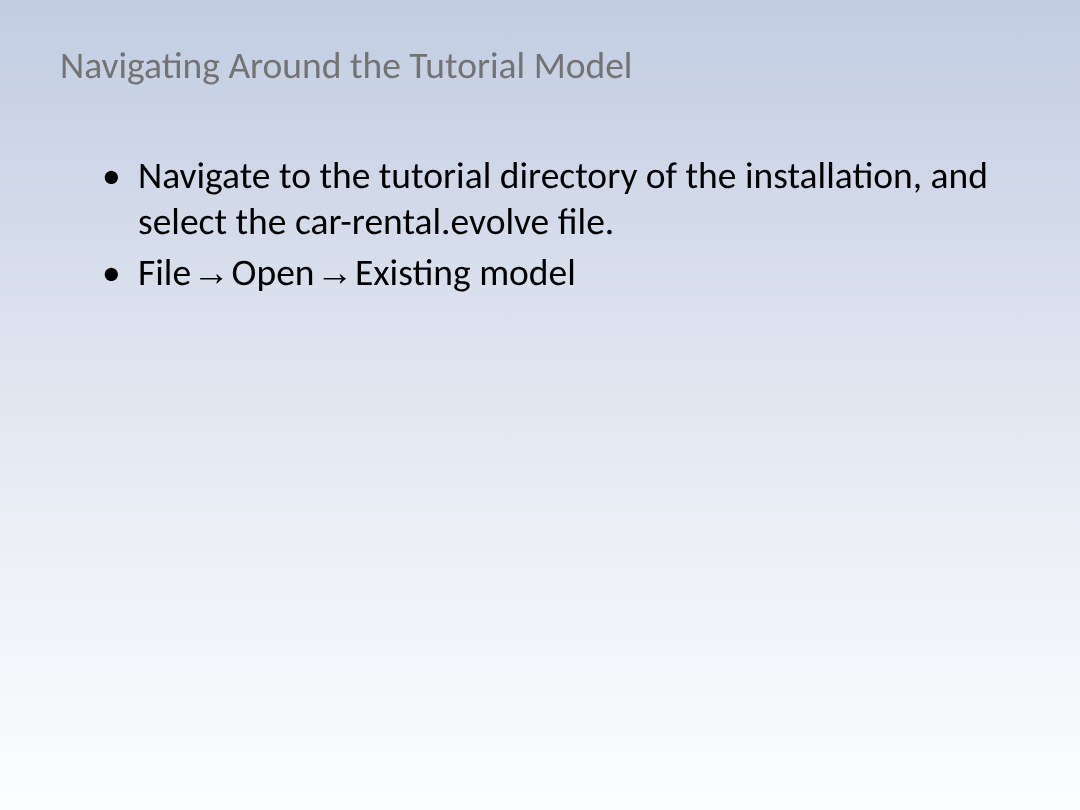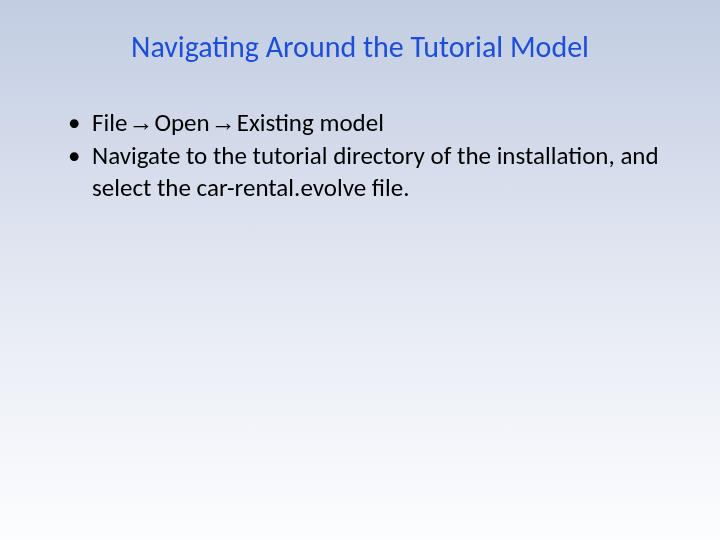--- a/index.html
+++ b/index.html
@@ -8,24 +8,24 @@
     background: linear-gradient(to bottom, #c2cde2 0%, #d5dceb 30%, #e8ecf4 60%, #f5f7fb 85%, #fcfdfe 100%);
     font-family: Calibri, "Segoe UI", Arial, sans-serif;
     color: #000;
   }
   .slide {
     width: 100%;
     height: 100%;
     padding: 28px 40px 40px 40px;
   }
   .title {
-    font-size: 30px;
+    font-size: 25px;
     font-weight: 400;
-    text-align: center;
-    color: #1d4ed8;
+    text-align: left;
+    color: #737373;
     margin-bottom: 42px;
     letter-spacing: 0px;
   }
   .content {
     padding-left: 28px;
   }
   ul {
     list-style: none;
   }
   li {
@@ -54,20 +54,20 @@
   }
 </style>
 </head>
 <body>
 
 <div class="slide">
   <h1 class="title">Navigating Around the Tutorial Model</h1>
   <div class="content">
     <ul>
       <li>
-        <span>File</span><span class="arrow">→</span><span>Open</span><span class="arrow">→</span><span>Existing model</span>
+        <span>Navigate to the tutorial directory of the installation, and select the </span><span class="filename">car-rental.evolve</span><span> file.</span>
       </li>
       <li>
-        <span>Navigate to the tutorial directory of the installation, and select the </span><span class="filename">car-rental.evolve</span><span> file.</span>
+        <span>File</span><span class="arrow">→</span><span>Open</span><span class="arrow">→</span><span>Existing model</span>
       </li>
     </ul>
   </div>
 </div>
 
 </body></html>

